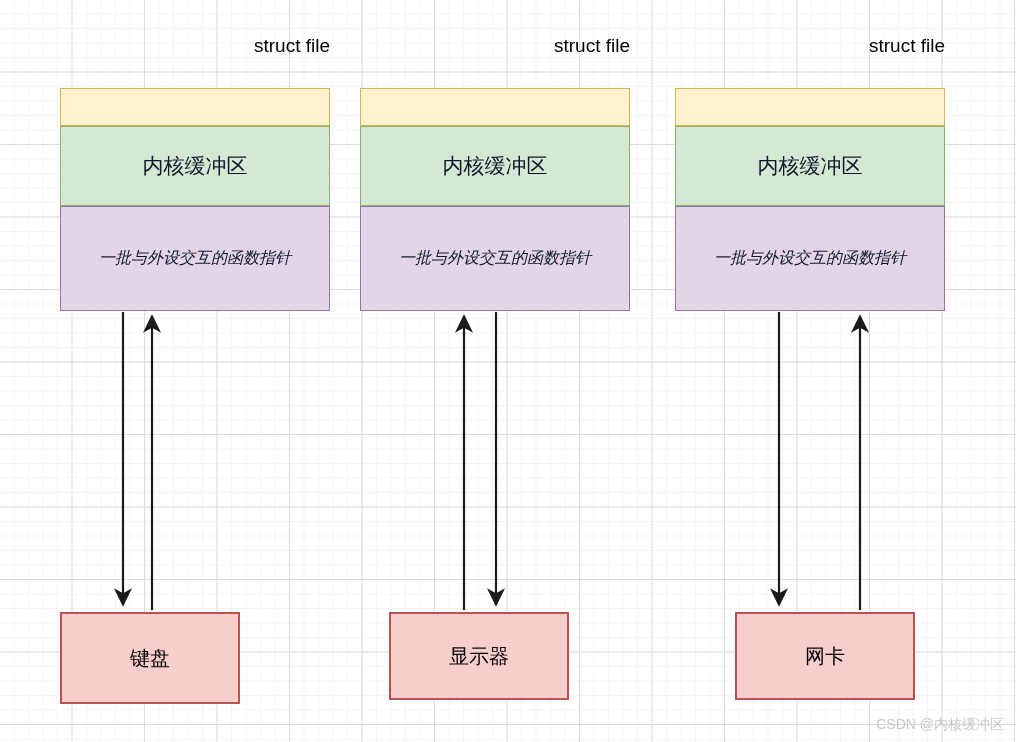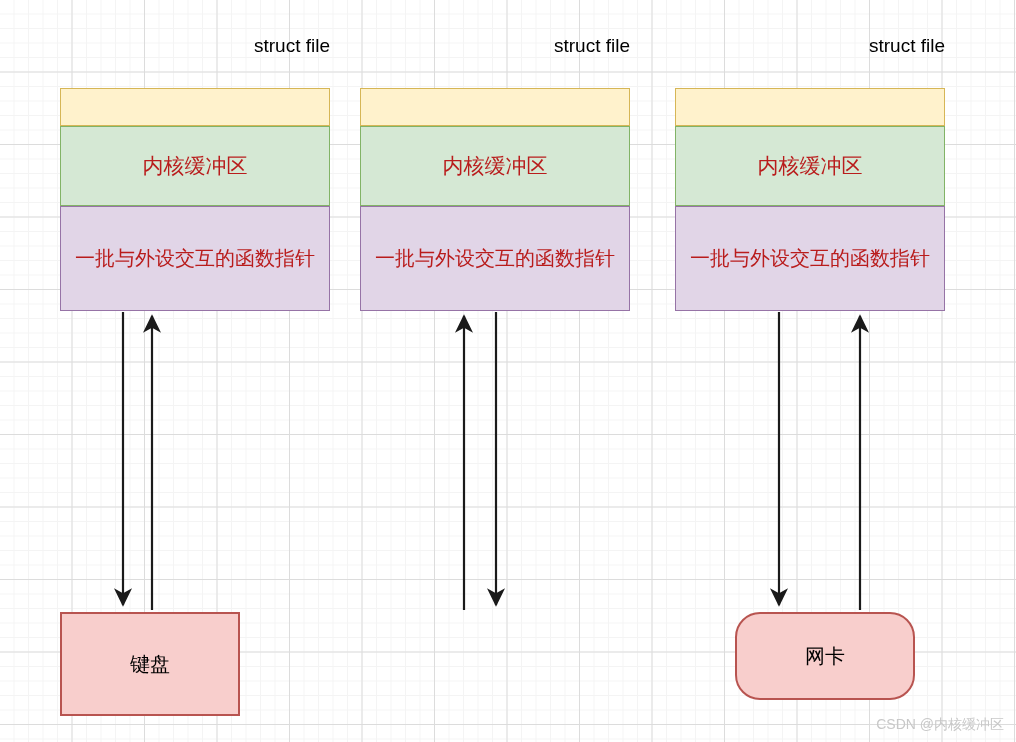--- a/index.html
+++ b/index.html
@@ -46,40 +46,41 @@
     position: absolute;
     box-sizing: border-box;
   }
 
   .seg {
     box-sizing: border-box;
     display: flex;
     align-items: center;
     justify-content: center;
     text-align: right;
-    color: #b91c1c;
+    color: #0f172a;
     line-height: 1.18;
   }
 
   .seg-header {
     background-color: #fff2cc;
     border: 1px solid #d6b656;
   }
 
   .seg-buffer {
     background-color: #d5e8d4;
     border: 1px solid #82b366;
     font-size: 21px;
   }
 
   .seg-ops {
     background-color: #e1d5e7;
     border: 1px solid #9673a6;
-    font-size: 20px;
+    font-size: 16px;
     padding: 0 4px;
+    font-style: italic;
   }
 
   .device-box {
     position: absolute;
     box-sizing: border-box;
     background-color: #f8cecc;
     border: 2px solid #b85450;
     display: flex;
     align-items: center;
     justify-content: center;
@@ -111,40 +112,41 @@
 <div id="canvas">
 
   <div class="struct-label" style="left:60px; top:36px; width:270px;">struct file</div>
 
   <div class="file-stack" style="left:60px; top:88px; width:270px;">
     <div class="seg seg-header" style="height:38px;"></div>
     <div class="seg seg-buffer" style="height:80px;">内核缓冲区</div>
     <div class="seg seg-ops" style="height:105px;">一批与外设交互的函数指针</div>
   </div>
 
-  <div class="device-box" style="left:60px; top:612px; width:180px; height:104px;">键盘</div>
+  <div class="device-box" style="left:60px; top:612px; width:180px; height:92px;">键盘</div>
 
   <div class="struct-label" style="left:360px; top:36px; width:270px;">struct file</div>
 
   <div class="file-stack" style="left:360px; top:88px; width:270px;">
     <div class="seg seg-header" style="height:38px;"></div>
     <div class="seg seg-buffer" style="height:80px;">内核缓冲区</div>
     <div class="seg seg-ops" style="height:105px;">一批与外设交互的函数指针</div>
   </div>
 
+  <div class="device-box" style="left:389px; top:612px; width:180px; height:88px;">显示器</div>
 
   <div class="struct-label" style="left:675px; top:36px; width:270px;">struct file</div>
 
   <div class="file-stack" style="left:675px; top:88px; width:270px;">
     <div class="seg seg-header" style="height:38px;"></div>
     <div class="seg seg-buffer" style="height:80px;">内核缓冲区</div>
     <div class="seg seg-ops" style="height:105px;">一批与外设交互的函数指针</div>
   </div>
 
-  <div class="device-box" style="left:735px; top:612px; width:180px; height:88px;border-radius:25px;">网卡</div>
+  <div class="device-box" style="left:735px; top:612px; width:180px; height:88px;">网卡</div>
 
   <svg class="arrow-layer" viewBox="0 0 1016 742">
     <defs>
       <marker id="arrowhead" markerWidth="9" markerHeight="9" refX="7.6" refY="4.5" orient="auto" markerUnits="strokeWidth">
         <path d="M0,0.4 L8.4,4.5 L0,8.6 L2.3,4.5 Z" fill="#1a1a1a"></path>
       </marker>
     </defs>
 
     <line x1="123" y1="312" x2="123" y2="605" stroke="#1a1a1a" stroke-width="2.2" marker-end="url(#arrowhead)"></line>
 

